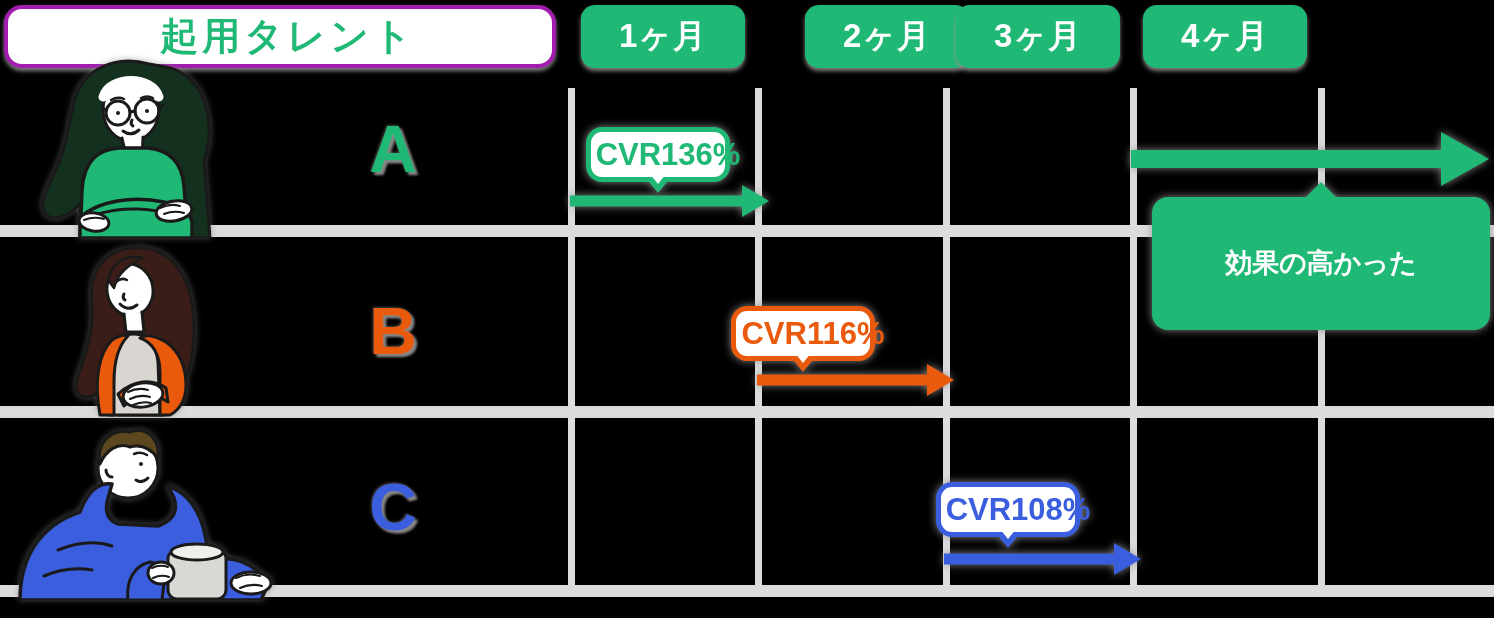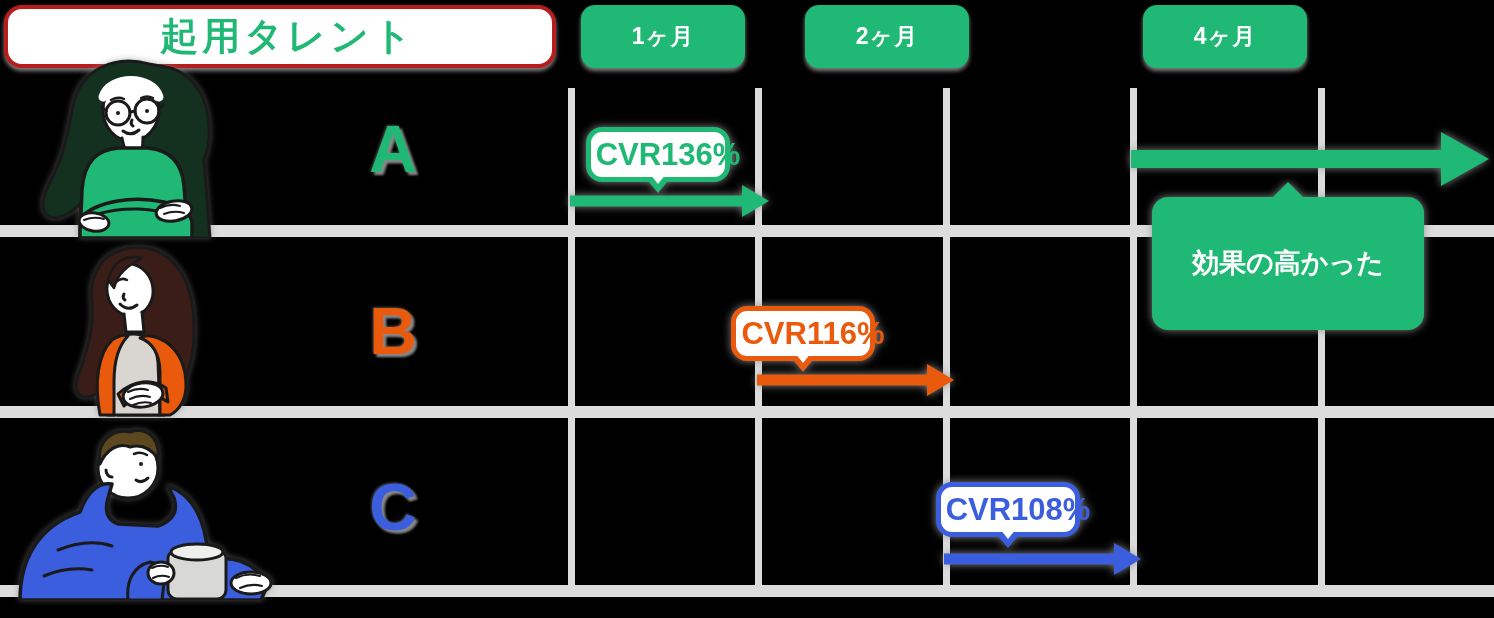--- a/index.html
+++ b/index.html
@@ -6,30 +6,30 @@
   *{box-sizing:border-box;font-family:"Liberation Sans","DejaVu Sans",sans-serif;}
   .stage{position:relative;width:1494px;height:618px;background:#000;overflow:hidden;}
 
   
   .vline{position:absolute;top:88px;height:509px;width:7px;background:#dcdcdc;}
   .hband{position:absolute;left:0;width:1494px;height:12px;background:#dcdcdc;}
 
   
   .talent-pill{
     position:absolute;left:4px;top:5px;width:552px;height:63px;
-    background:#fff;border:4px solid #b91c1c;border-radius:18px;
+    background:#fff;border:4px solid #a21caf;border-radius:18px;
     display:flex;align-items:center;justify-content:center;
     color:#1fb874;font-size:38px;font-weight:bold;letter-spacing:4px;
     filter:drop-shadow(0 3px 2px rgba(150,150,150,0.85));
     padding-left:16px;
   }
   .month-pill{
     position:absolute;top:5px;width:164px;height:63px;background:#1fb874;
     border-radius:14px;display:flex;align-items:center;justify-content:center;
-    color:#fff;font-size:23px;font-weight:bold;letter-spacing:1px;
+    color:#fff;font-size:33px;font-weight:bold;letter-spacing:1px;
     filter:drop-shadow(0 3px 2px rgba(150,150,150,0.85));
   }
   .mp1{left:581px}.mp2{left:805px}.mp3{left:956px}.mp4{left:1143px}.mp5{left:1328px}
 
   
   .talent-letter{
     position:absolute;left:348px;width:90px;text-align:center;
     font-size:66px;font-weight:800;line-height:1;
     filter:drop-shadow(3px 3px 1px rgba(150,150,150,0.85)) drop-shadow(-1px -1px 1px rgba(150,150,150,0.45));
   }
@@ -63,21 +63,21 @@
   .arrow-sm .head{border-left:27px solid var(--c);border-top:16px solid transparent;border-bottom:16px solid transparent;}
   .ar-a{--c:#1fb874;left:570px;top:184px;width:172px;}
   .ar-b{--c:#ea5a0d;left:757px;top:363px;width:170px;}
   .ar-c{--c:#3a5ede;left:944px;top:542px;width:170px;}
   .arrow-lg{--c:#1fb874;left:1131px;top:131px;width:310px;height:56px;}
   .arrow-lg .shaft{height:18px;}
   .arrow-lg .head{border-left:48px solid var(--c);border-top:27px solid transparent;border-bottom:27px solid transparent;}
 
   
   .callout{
-    position:absolute;left:1152px;top:197px;width:272px;height:133px;
+    position:absolute;left:1152px;top:197px;width:338px;height:133px;
     background:#1fb874;border-radius:16px;
     display:flex;flex-direction:row;align-items:center;justify-content:center;
     color:#fff;font-size:27px;font-weight:bold;line-height:1.5;text-align:center;
     filter:drop-shadow(0 0 4px rgba(150,150,150,0.9));
   }
   .callout::before{content:"";position:absolute;left:50%;top:-15px;transform:translateX(-50%);
     width:0;height:0;border:16px solid transparent;border-top:0;border-bottom:16px solid #1fb874;}
 
   
   .illus{position:absolute;filter:drop-shadow(0 0 3px rgba(130,130,130,0.6));}
@@ -100,20 +100,23 @@
   <div class="hband" style="top:585px"></div>
 
   <div class="talent-pill">
     <span>起用タレント</span>
   </div>
   <div class="month-pill mp1">
     <span>1ヶ月</span>
   </div>
   <div class="month-pill mp2">
     <span>2ヶ月</span>
+  </div>
+  <div class="month-pill mp3">
+    <span>3ヶ月</span>
   </div>
   <div class="month-pill mp4">
     <span>4ヶ月</span>
   </div>
 
   <div class="talent-letter lt-a">A</div>
   <div class="talent-letter lt-b">B</div>
   <div class="talent-letter lt-c">C</div>
 
   <div class="cvr-badge bd-a">

